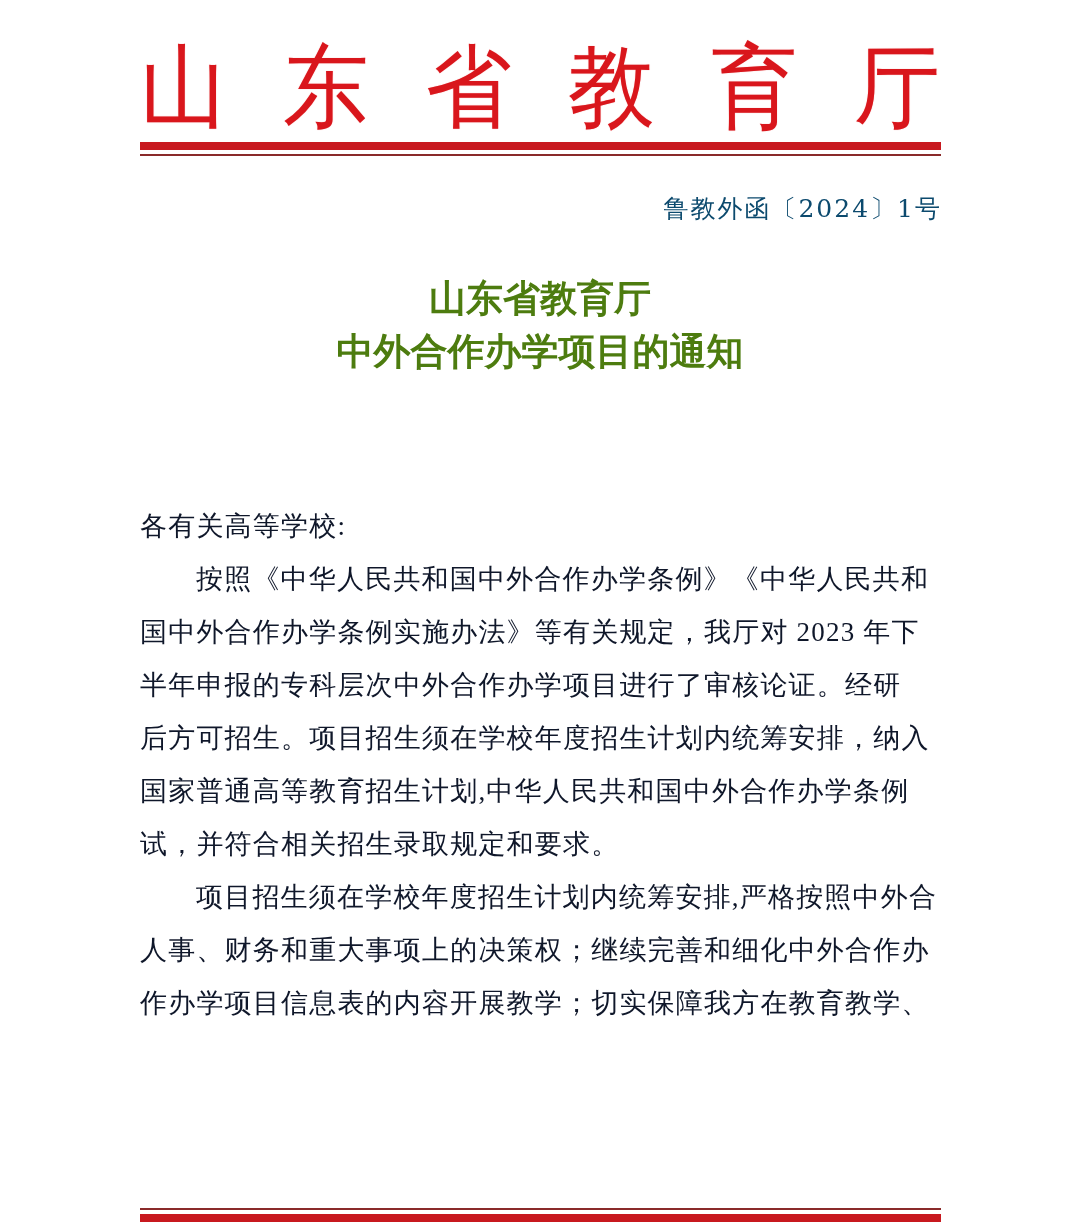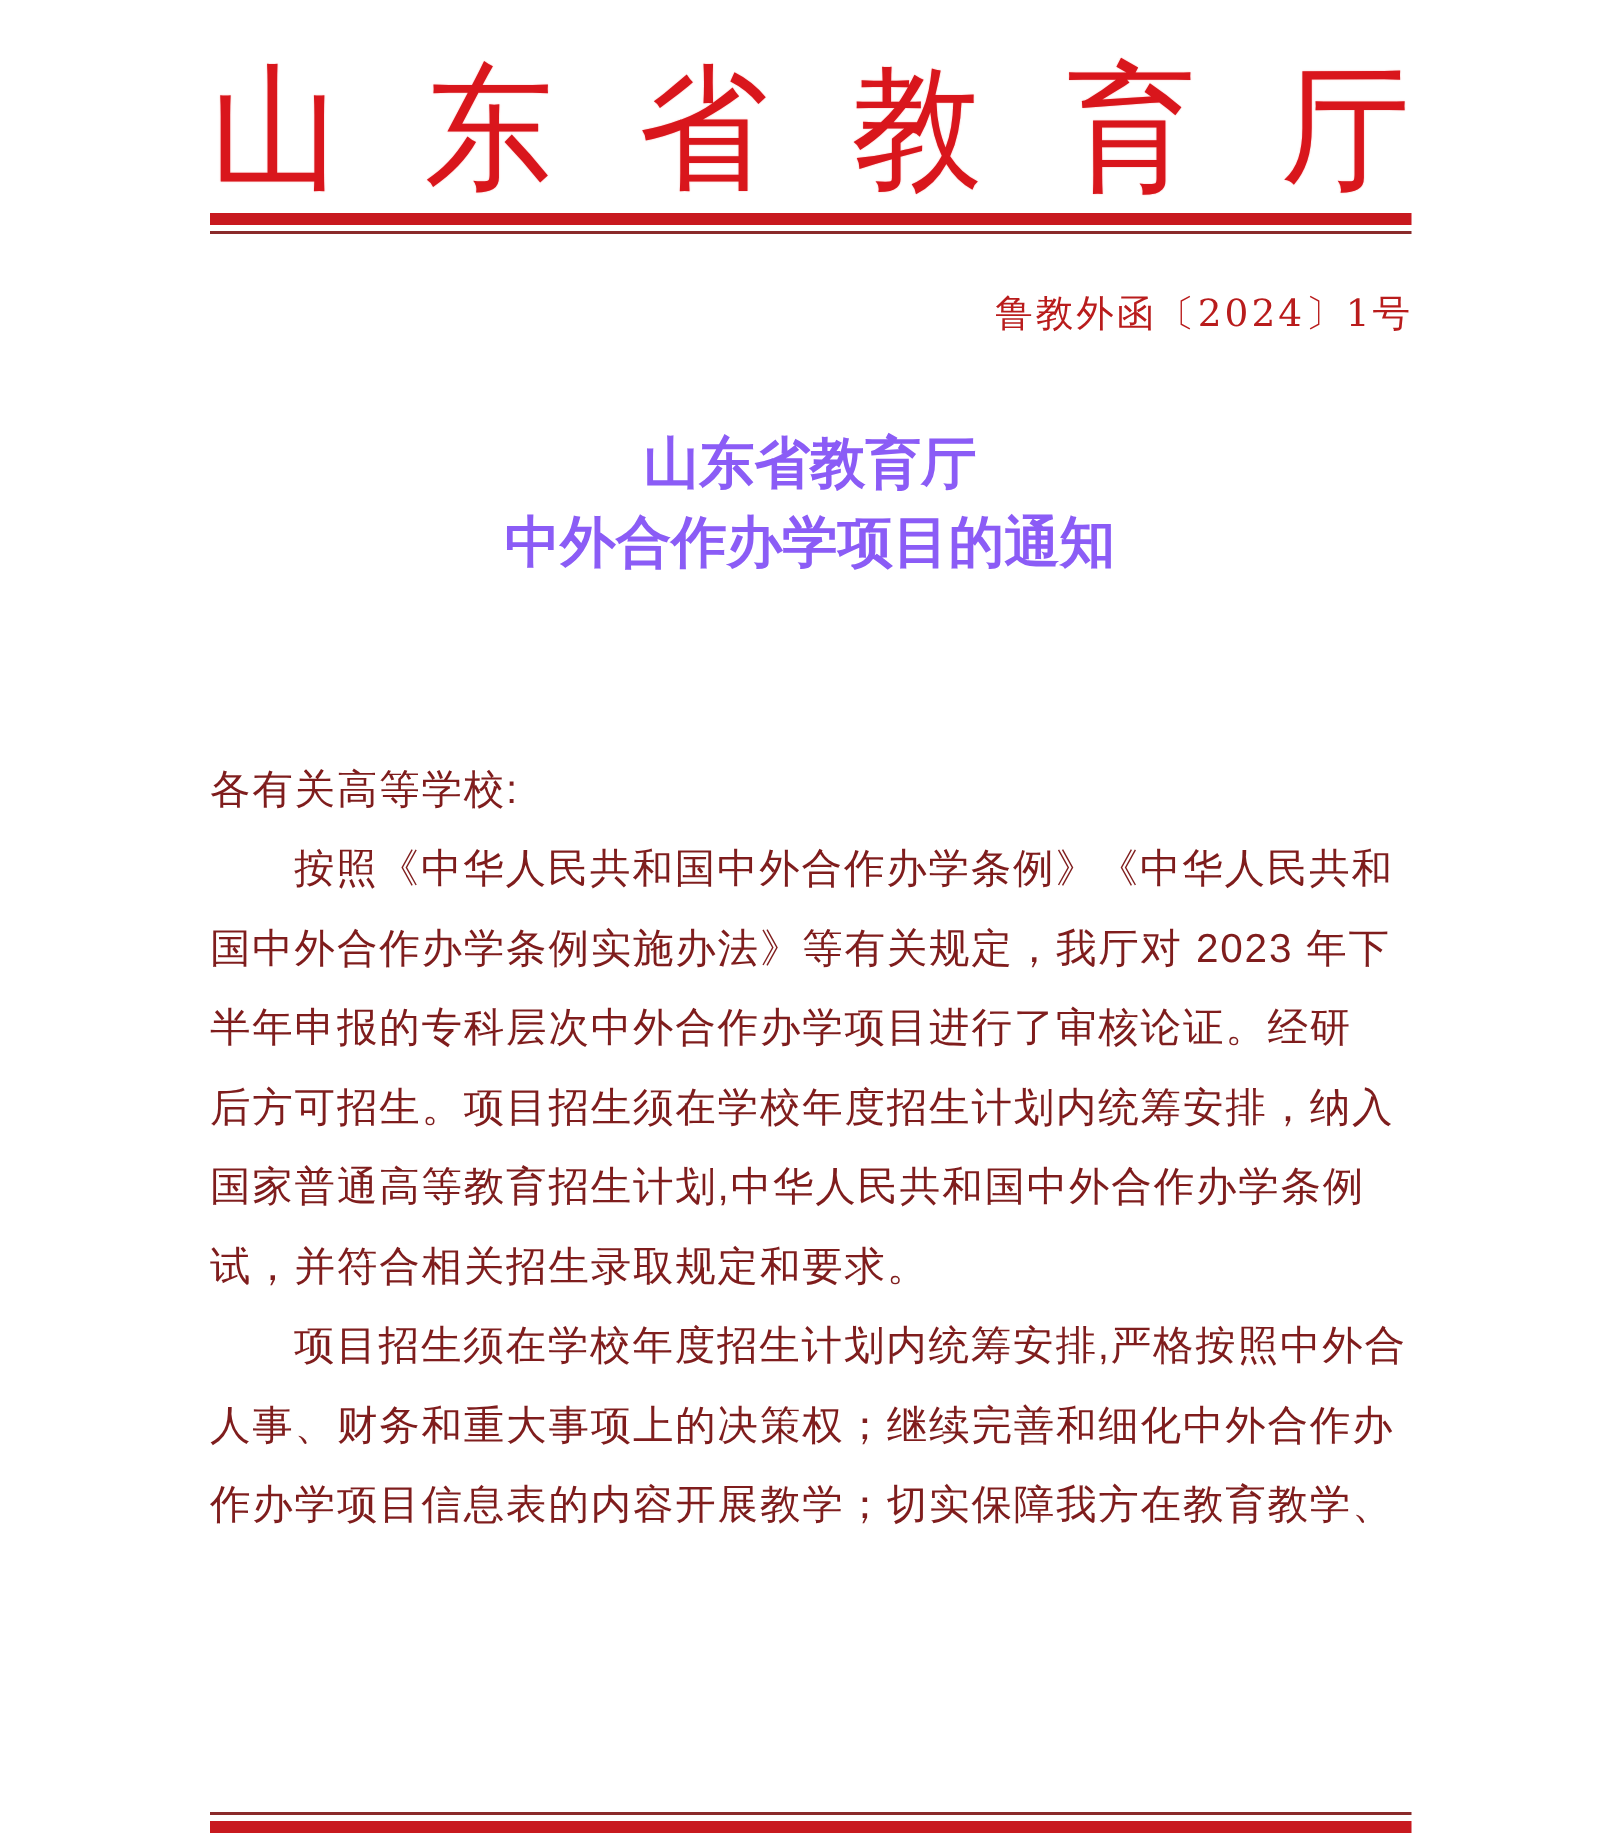--- a/index.html
+++ b/index.html
@@ -23,34 +23,34 @@
   }
   .rule-thick { position: absolute; left: 140px; width: 801px; background: #c8191f; }
   .rule-thin  { position: absolute; left: 140px; width: 801px; background: #8a2a2a; }
   .top-thick { top: 142px; height: 8px; }
   .top-thin  { top: 154px; height: 2px; }
   .bot-thin  { top: 1208px; height: 2px; }
   .bot-thick { top: 1214px; height: 8px; }
 
   .doc-number {
     position: absolute; right: 138px; top: 192px;
-    font-size: 25px; letter-spacing: 2px; color: #b91c1c;
+    font-size: 25px; letter-spacing: 2px; color: #0c4a6e;
     font-family: "DejaVu Serif", "Liberation Serif", serif;
   }
   .title {
-    position: absolute; left: 140px; width: 800px; top: 282px;
+    position: absolute; left: 140px; width: 800px; top: 272px;
     text-align: center; font-weight: bold;
-    font-size: 37px; line-height: 53px; color: #8b5cf6;
+    font-size: 37px; line-height: 53px; color: #4d7c0f;
     font-family: "DejaVu Serif", "Liberation Serif", serif;
   }
   .title div { white-space: nowrap; }
   .body-text {
     position: absolute; left: 140px; width: 800px; top: 500px;
-    font-size: 27px; line-height: 53px; color: #7f1d1d;
-    font-family: Liberation Sans, sans-serif;
+    font-size: 27px; line-height: 53px; color: #0f172a;
+    font-family: Liberation Serif, serif;
   }
   .line { white-space: nowrap; height: 53px; letter-spacing: 1.2px; }
   .indent { padding-left: 56px; }
 </style>
 </head>
 <body>
 
 <div>
 
   <div class="masthead">

